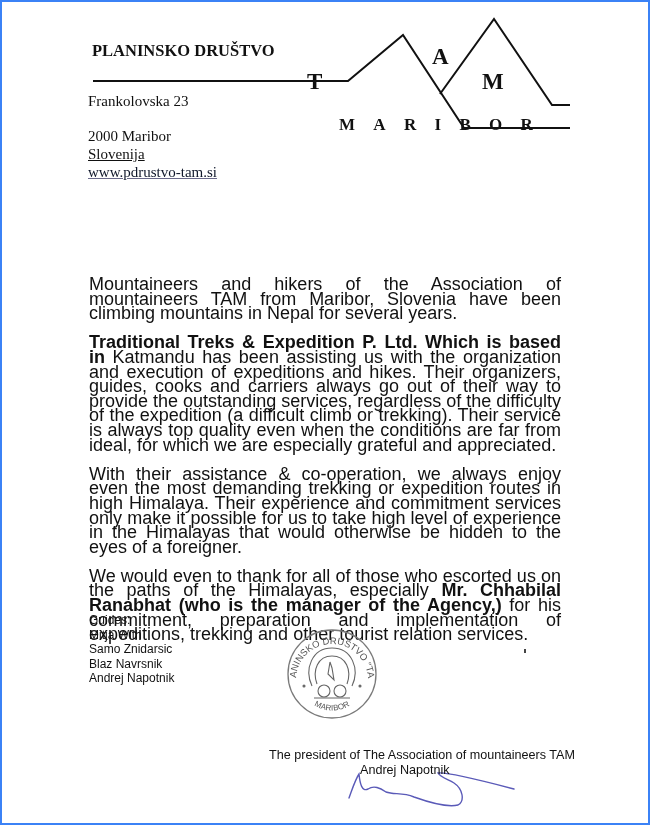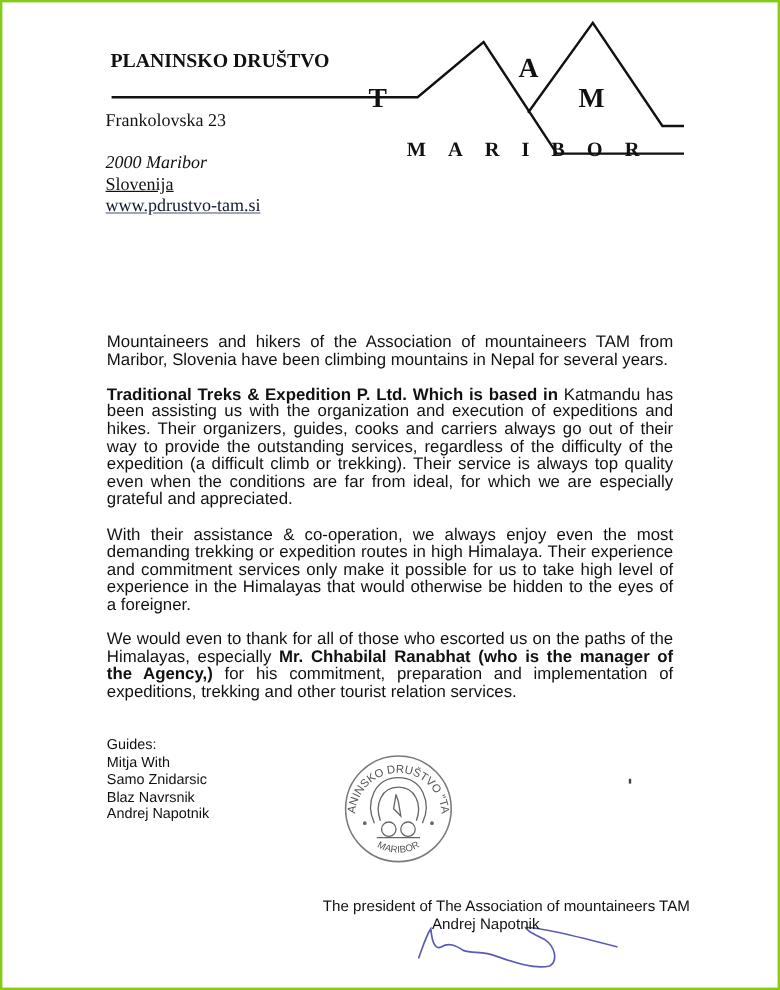--- a/index.html
+++ b/index.html
@@ -1,21 +1,21 @@
 <!DOCTYPE html>
 <html><head>
   <meta charset="utf-8">
   <style>
     html, body { margin: 0; padding: 0; background: #ffffff; }
     body { width: 650px; height: 825px; overflow: hidden; }
     .page {
       position: relative;
       width: 650px; height: 825px;
       box-sizing: border-box;
-      border: 2px solid #84cc16;
+      border: 2px solid #3b82f6;
       background: #ffffff;
       overflow: hidden;
     }
     .serif { font-family: "Liberation Serif", "DejaVu Serif", serif; color: #111; }
     .sans { font-family: "Liberation Sans", "DejaVu Sans", sans-serif; color: #111; }
 
     .org-name {
       position: absolute; left: 90px; top: 39px;
       font-size: 16.5px; font-weight: bold; letter-spacing: 0px;
       white-space: nowrap;
@@ -34,27 +34,27 @@
       font-weight: bold; font-size: 17px; letter-spacing: 18.3px; color: #111;
       white-space: nowrap;
     }
 
     .address {
       position: absolute; left: 86px; top: 92px;
       font-size: 15px; line-height: 1;
     }
     .address .line { display: block; white-space: nowrap; }
     .address .l1 { margin-bottom: 20px; }
-    .address .l2 { margin-bottom: 3px; font-style: italic; }
+    .address .l2 { margin-bottom: 3px; }
     .address .l3 { margin-bottom: 3px; text-decoration: underline; }
     .address a { color: #0f172a; text-decoration: underline; text-decoration-color: #6a6a8a; }
 
     .body-text {
       position: absolute; left: 87px; top: 275px; width: 472px;
-      font-size: 14px; line-height: 14.6px;
+      font-size: 18px; line-height: 14.6px;
       text-align: justify;
     }
     .body-text p { margin: 0 0 14.6px 0; }
     .body-text b { font-weight: bold; }
 
     .guides {
       position: absolute; left: 87px; top: 611px;
       font-size: 12px; line-height: 14.6px;
     }
     .guides span { display: block; white-space: nowrap; }

